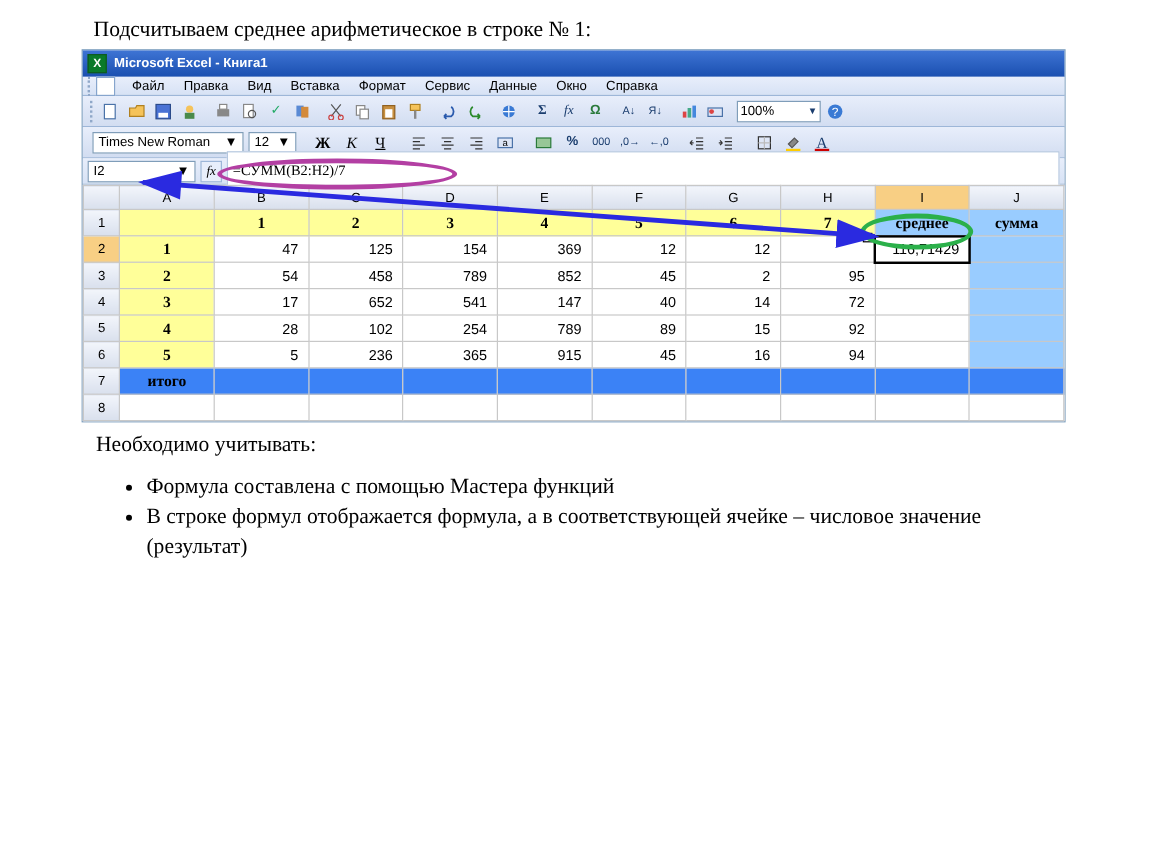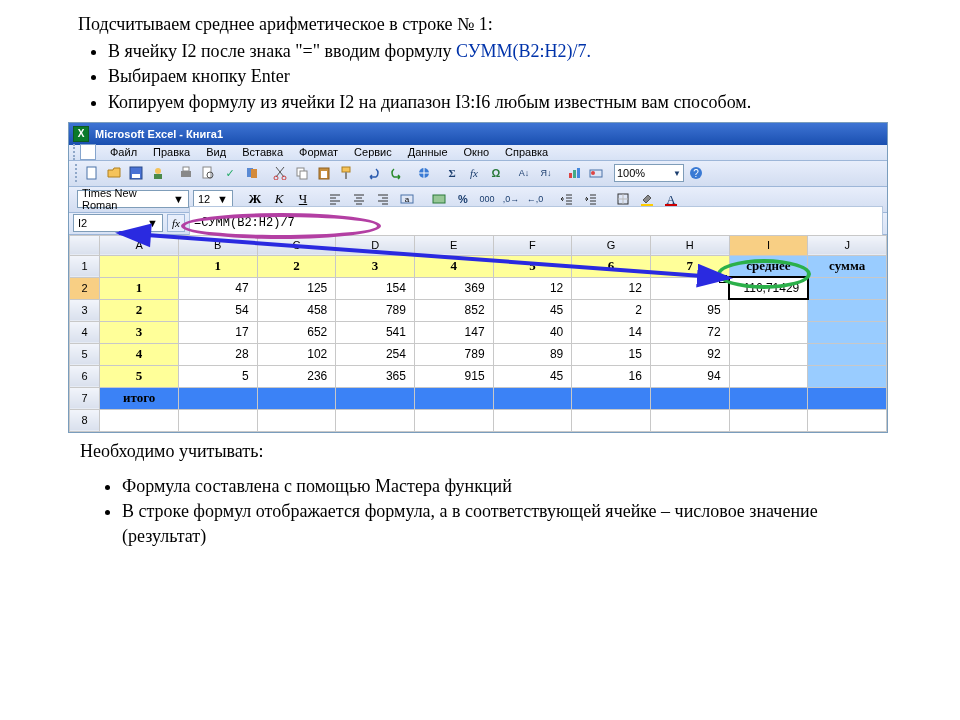--- a/index.html
+++ b/index.html
@@ -88,38 +88,38 @@
   }
   .tb svg { width: 14px; height: 14px; }
   .tb.sep { width: 4px; background: none; border: none; }
   .drop { width: 70px; height: 18px; background: #fff; border: 1px solid #7f9db9; font-size: 11px; padding: 0 2px; display: flex; align-items:center; justify-content:space-between; }
   .drop .arr { font-size: 8px; color: #1a3d6e; }
   .fontrow {
     background: linear-gradient(#e8eefb, #d2ddf1);
     height: 26px; display: flex; align-items:center; padding: 0 4px; gap: 4px;
     border-bottom: 1px solid #9db6d8;
   }
-  .fontrow .fontname { width: 112px; height: 18px; background: #fff; border: 1px solid #7f9db9; display:flex;align-items:center;justify-content:space-between;padding:0 4px; }
+  .fontrow .fontname { width: 126px; height: 18px; background: #fff; border: 1px solid #7f9db9; display:flex;align-items:center;justify-content:space-between;padding:0 4px; }
   .fontrow .fontsize { width: 40px; height: 18px; background: #fff; border: 1px solid #7f9db9; display:flex;align-items:center;justify-content:space-between;padding:0 4px;}
   .fmt { width: 20px; height: 20px; display:inline-flex;align-items:center;justify-content:center;font-family:"Times New Roman";font-size:13px; }
   .fmt.b{font-weight:bold;}
   .fmt.i{font-style:italic;}
   .fmt.u{text-decoration:underline;}
   .fmt.color-ind { position: relative; }
   .fmt.color-ind::after { content:""; position:absolute; bottom:1px; left:3px; right:3px; height:3px; background: var(--c,#c00); }
 
   .fbar {
     background: linear-gradient(#e8eefb,#d7e2f5);
     height: 22px; display:flex; align-items:center; padding: 2px 4px; gap:4px;
     border-bottom: 1px solid #9db6d8;
     position: relative;
   }
   .namebox { width: 90px; height: 18px; background:#fff; border:1px solid #7f9db9; display:flex;align-items:center;justify-content:space-between;padding:0 4px;}
   .fx-lab { width: 18px; height: 18px; border:1px solid #9db6d8;background:#e8eefb;display:flex;align-items:center;justify-content:center;font-style:italic;font-family:serif;}
-  .formula-input { flex: 1; height: 34px; background:#fff; border:1px solid #b5c7df; padding:0 4px; font-family:Liberation Mono, monospace;font-size:12px; display:flex;align-items:center;}
+  .formula-input { flex: 1; height: 34px; background:#fff; border:1px solid #b5c7df; padding:0 4px; font-family:Liberation Serif, serif;font-size:12px; display:flex;align-items:center;}
 
   .grid-wrap { position: relative; background:#fff; }
   table.grid { border-collapse: collapse; width: 100%; table-layout: fixed; }
   .grid th, .grid td { border: 1px solid #c8c8c8; height: 22px; font-size: 13px; text-align: center; font-family: "Times New Roman", serif; }
   .grid thead th { background: linear-gradient(#f2f5fb,#d9e0ed); font-weight: normal; font-family: Tahoma, sans-serif; font-size: 11px; height: 20px; }
   .grid thead th.sel { background: #f8cf84; }
   .grid .rowhead { background: linear-gradient(#f2f5fb,#d9e0ed); font-family: Tahoma,sans-serif; font-size: 11px; width: 30px; }
   .grid .rowhead.sel { background: #f8cf84; }
   .grid td.yellow { background: #ffff99; font-weight: bold; }
   .grid td.pink { background: #3b82f6; font-weight: bold; }
@@ -134,25 +134,20 @@
   .oval.purple { border-color:#b33fa3; }
   .oval.green { border-color:#2bb04a; }
   .arrow-svg { position:absolute; pointer-events:none; }
   .fill-handle { position:absolute; width:8px;height:8px;border:1px solid #000;background:#fff; }
 </style>
 </head>
 <body>
 
 <div class="slide-content">
   <p class="title">Подсчитываем среднее арифметическое в строке № 1:</p>
-  <ul class="bullets">
-    <li><span>В ячейку I2 после знака "=" вводим формулу </span><span class="formula-span">СУММ(B2:H2)/7.</span></li>
-    <li><span>Выбираем кнопку Enter</span></li>
-    <li><span>Копируем формулу из ячейки I2 на диапазон I3:I6 любым известным вам способом.</span></li>
-  </ul>
 </div>
 
 <div class="excel-wrap">
 
   <div class="titlebar">
     <span class="xicon">X</span>
     <span>Microsoft Excel - Книга1</span>
   </div>
 
   <div class="menubar">

